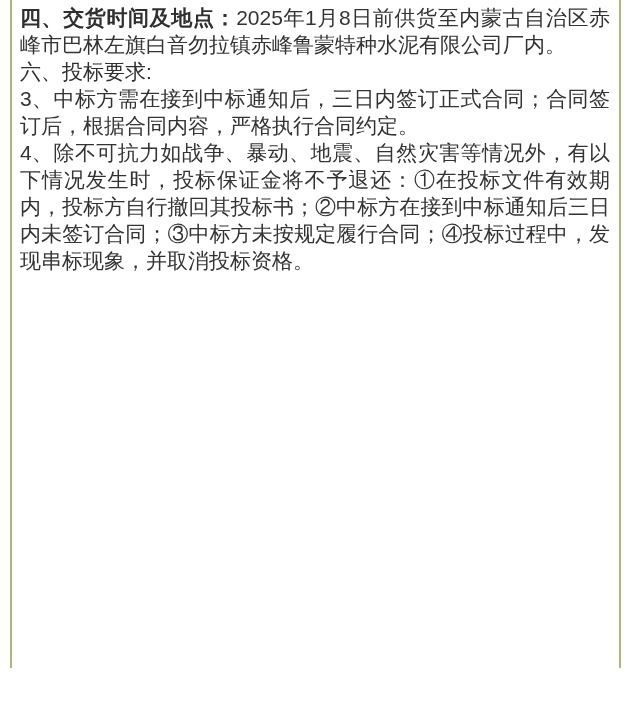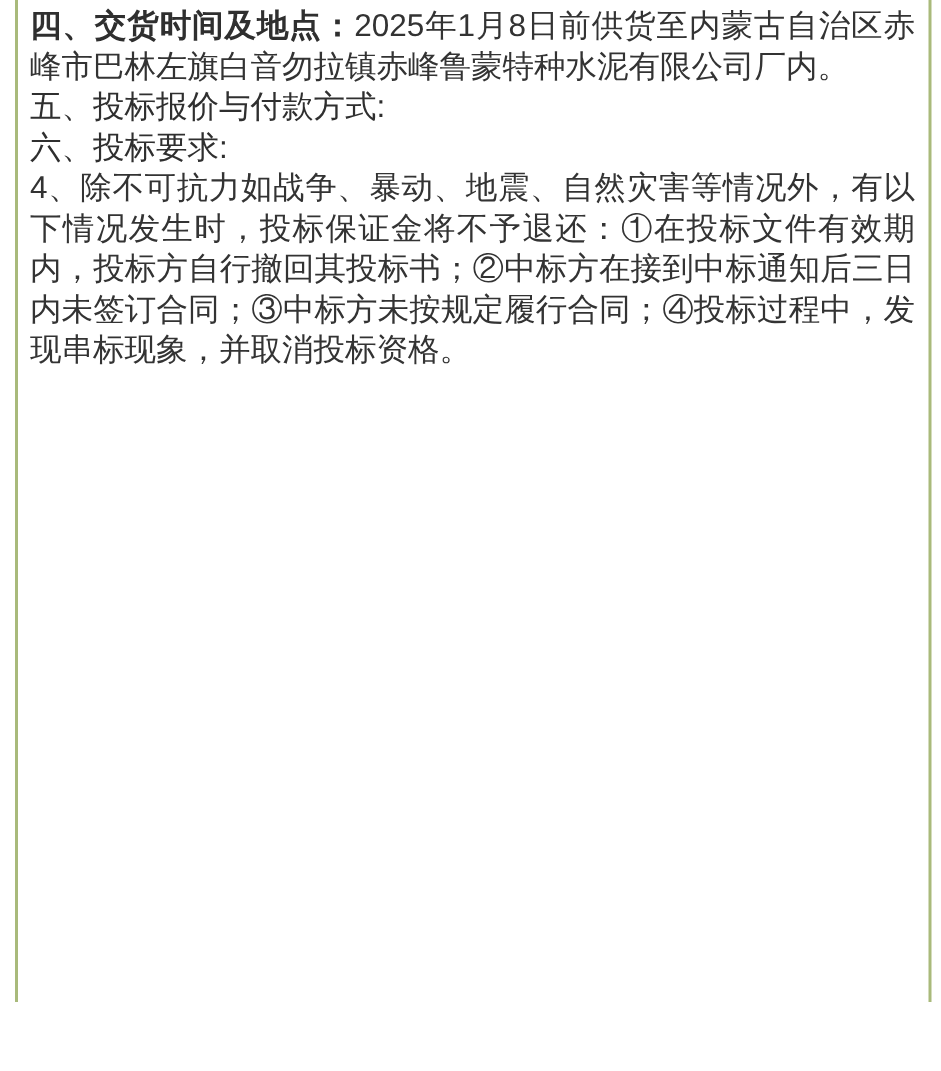--- a/index.html
+++ b/index.html
@@ -57,19 +57,19 @@
 <body>
 
 <div class="page">
   <div class="vline left"></div>
   <div class="vline right"></div>
 
   <div class="content">
 
     <p><span class="bold">四、交货时间及地点：</span><span>2025年1月8日前供货至内蒙古自治区赤峰市巴林左旗白音勿拉镇赤峰鲁蒙特种水泥有限公司厂内。</span></p>
 
-    <h2 class="bold">五、投标报价与付款方式:</h2>
 
     <h2 class="bold">六、投标要求:</h2>
+    <p>3、中标方需在接到中标通知后，三日内签订正式合同；合同签订后，根据合同内容，严格执行合同约定。</p>
     <p>4、除不可抗力如战争、暴动、地震、自然灾害等情况外，有以下情况发生时，投标保证金将不予退还：①在投标文件有效期内，投标方自行撤回其投标书；②中标方在接到中标通知后三日内未签订合同；③中标方未按规定履行合同；④投标过程中，发现串标现象，并取消投标资格。</p>
 
   </div>
 </div>
 
 </body></html>

